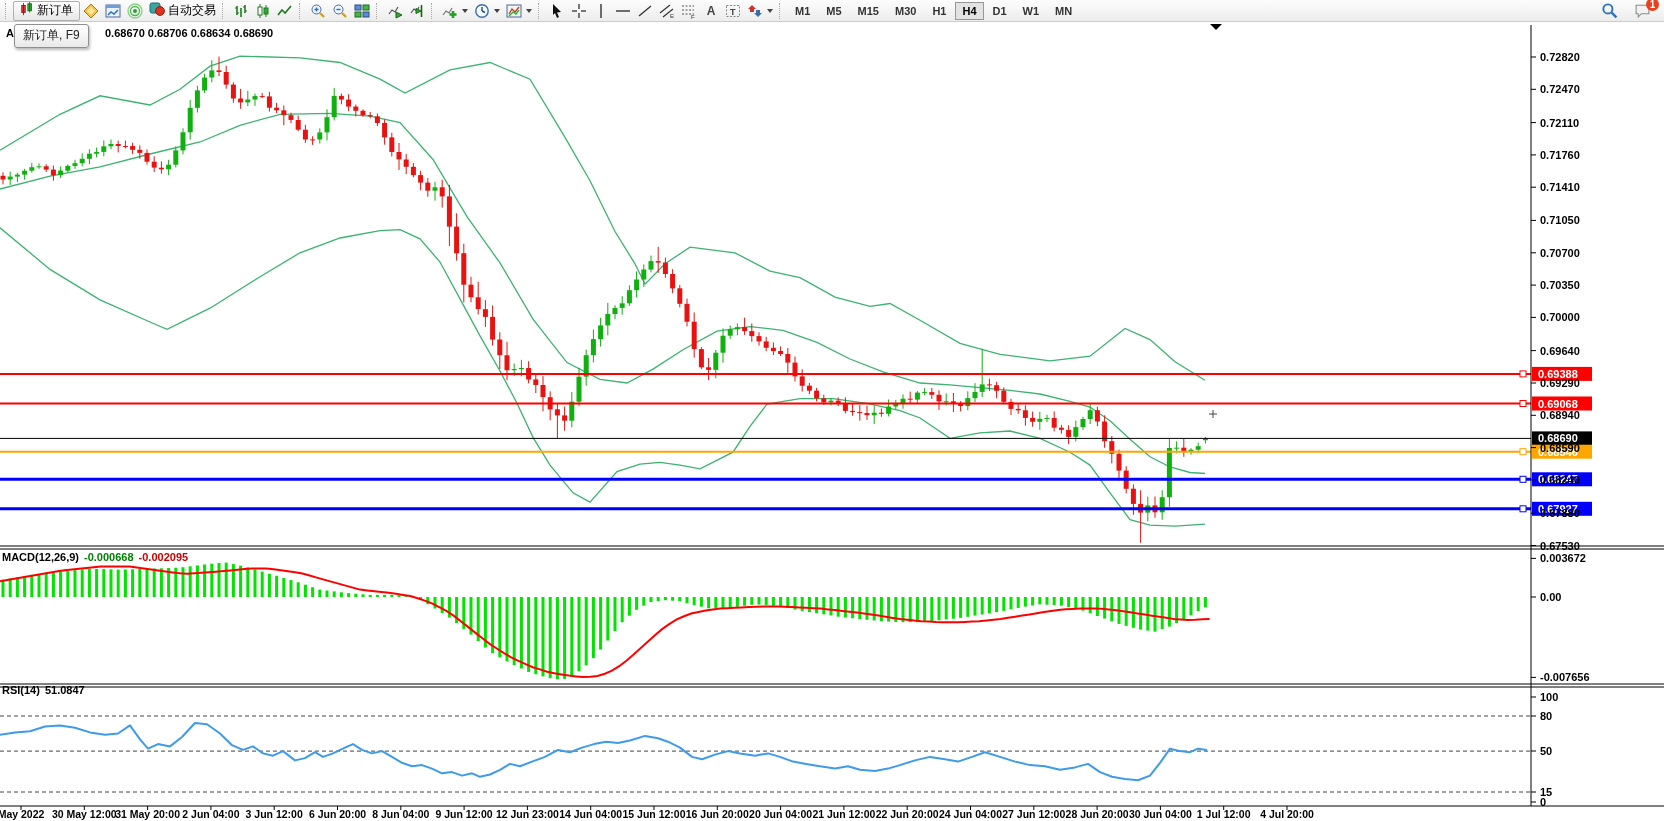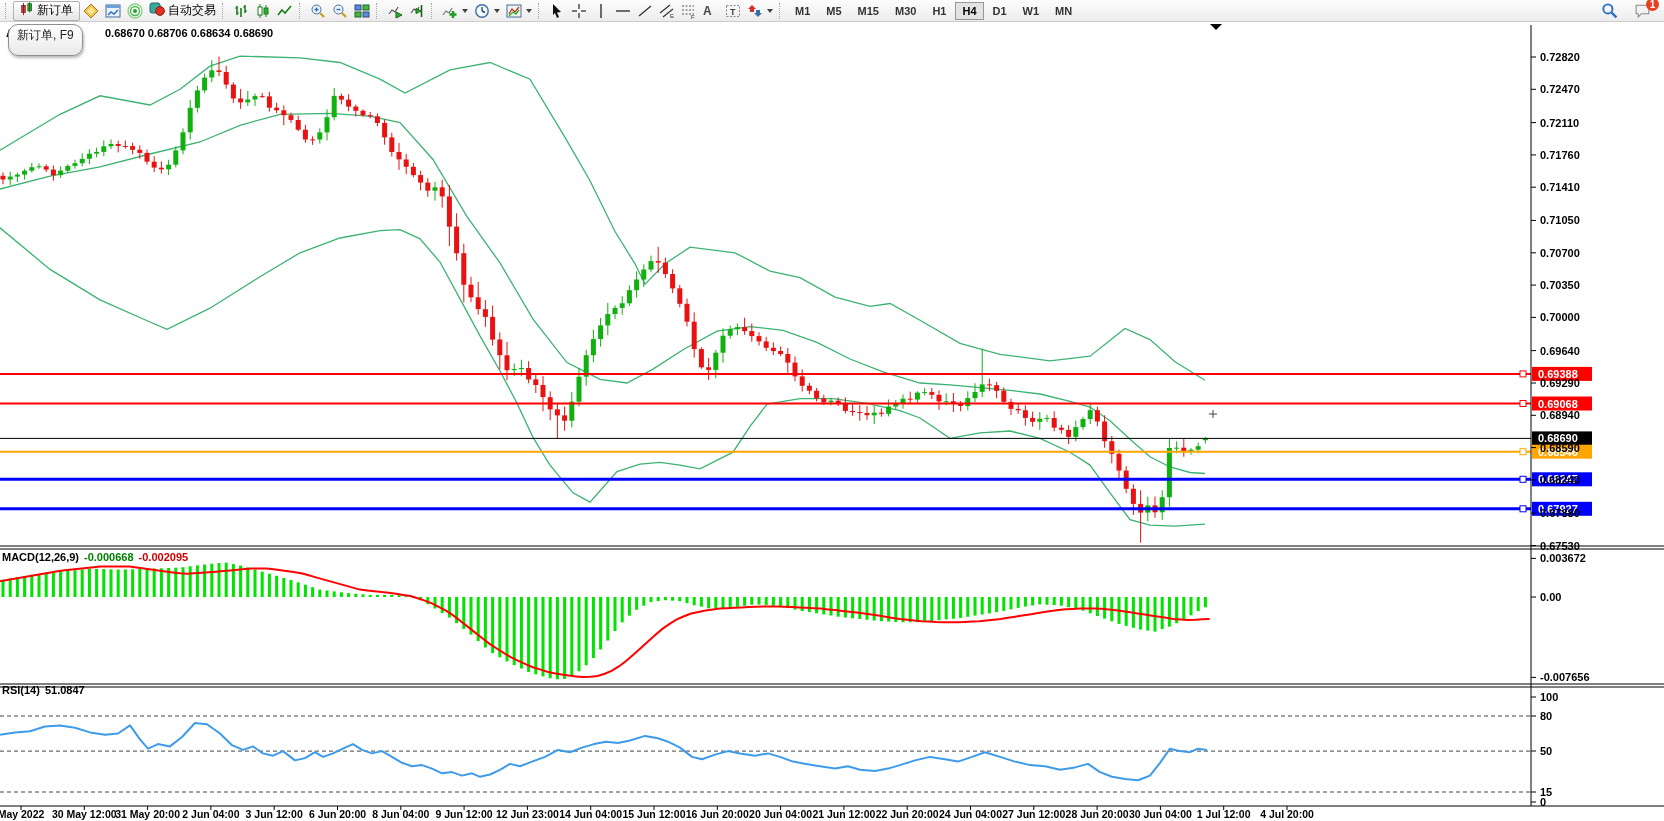--- a/index.html
+++ b/index.html
@@ -2,36 +2,36 @@
 <html><head>
 <meta charset="utf-8">
 <style>
   html,body{margin:0;padding:0;background:#fff;}
   body{width:1664px;height:821px;overflow:hidden;position:relative;
        font-family:"Liberation Sans","DejaVu Sans",sans-serif;}
   
   .toolbar{position:absolute;top:0;left:0;width:1664px;height:22px;z-index:30;
     background:linear-gradient(#fdfdfd,#ececec);border-bottom:1px solid #cccccc;
     display:flex;align-items:center;padding:0 2px;box-sizing:border-box;}
-  .tbtn{height:20px;min-width:22px;display:flex;align-items:center;justify-content:space-between;
+  .tbtn{height:20px;min-width:22px;display:flex;align-items:center;justify-content:center;
     gap:3px;padding:0 2px;border:1px solid transparent;border-radius:2px;box-sizing:border-box;}
   .btn-raised{border:1px solid #b0b0b0;background:linear-gradient(#ffffff,#e6e6e6);padding:0 6px;}
   .grip{width:4px;height:16px;border-left:1px dotted #a8a8a8;margin:0 3px;}
   .caret{width:0;height:0;border-left:3px solid transparent;border-right:3px solid transparent;
     border-top:4px solid #444;margin-left:1px;}
   .cn{font-size:12px;color:#000;white-space:nowrap;}
   .tf{font-size:11px;font-weight:700;color:#333;padding:2px 6px;border:1px solid transparent;margin:4px 1px;}
   .tf.active{background:#e3e3e3;border:1px solid #979797;color:#000;}
   .toolbar-right{margin-left:auto;display:flex;align-items:center;gap:10px;margin-right:8px;}
   .badge{position:absolute;top:-4px;right:-6px;background:#e8401c;color:#fff;font-size:10px;
     font-weight:700;border-radius:8px;min-width:13px;height:13px;line-height:13px;text-align:center;}
   
-  .tooltip{position:absolute;left:8px;top:24px;z-index:40;
-    background:linear-gradient(#ffffff,#e9e9e9);border:1px solid #8f8f8f;border-radius:10px;
-    padding:2px 8px 11px;font-size:12px;color:#222;box-shadow:1px 2px 3px rgba(0,0,0,.28);white-space:nowrap;}
+  .tooltip{position:absolute;left:14px;top:24px;z-index:40;
+    background:linear-gradient(#ffffff,#e9e9e9);border:1px solid #8f8f8f;border-radius:3px;
+    padding:2px 8px 3px;font-size:12px;color:#222;box-shadow:1px 2px 3px rgba(0,0,0,.28);white-space:nowrap;}
   .info-sym{position:absolute;left:6px;top:27px;font-size:11px;font-weight:700;color:#000;z-index:5;}
   .info-ohlc{position:absolute;left:105px;top:27px;font-size:11px;font-weight:700;color:#000;z-index:5;white-space:nowrap;}
   .ph{position:absolute;font-size:11px;font-weight:700;color:#000;z-index:5;white-space:nowrap;}
   .ph span{margin-right:5px;text-align:center;}
   .v-main{color:#008000;}
   .v-sig{color:#cc0000;}
   #chart-area{position:absolute;inset:0;z-index:1;}
   svg text{font-family:"Liberation Sans","DejaVu Sans",sans-serif;}
 </style>
 </head>

